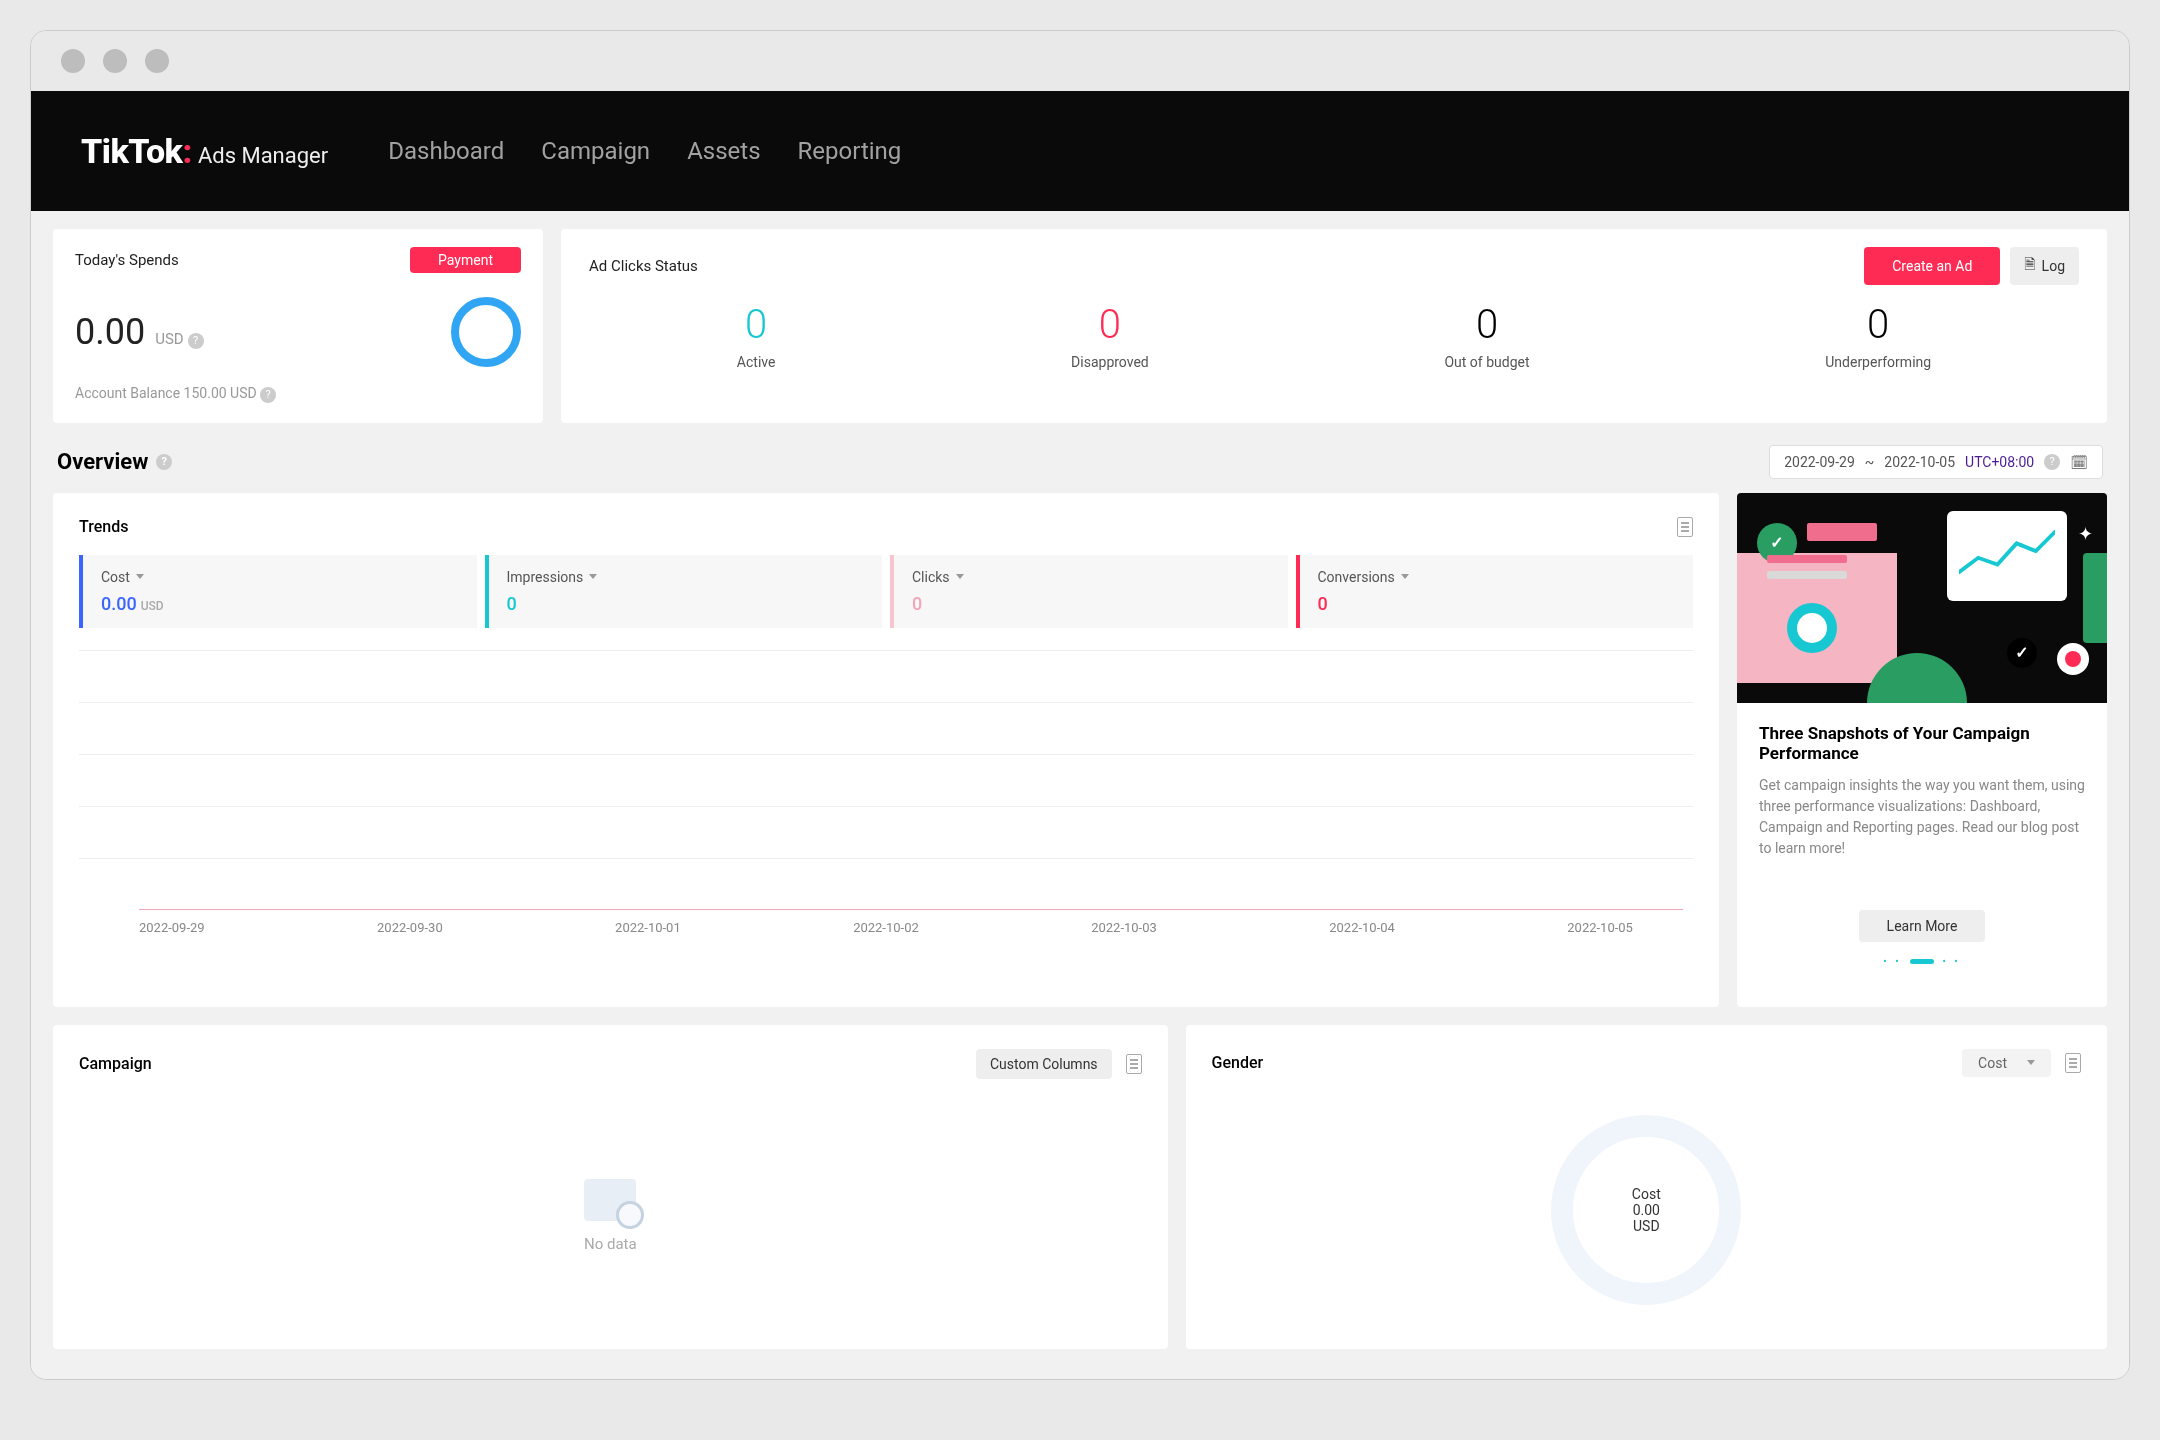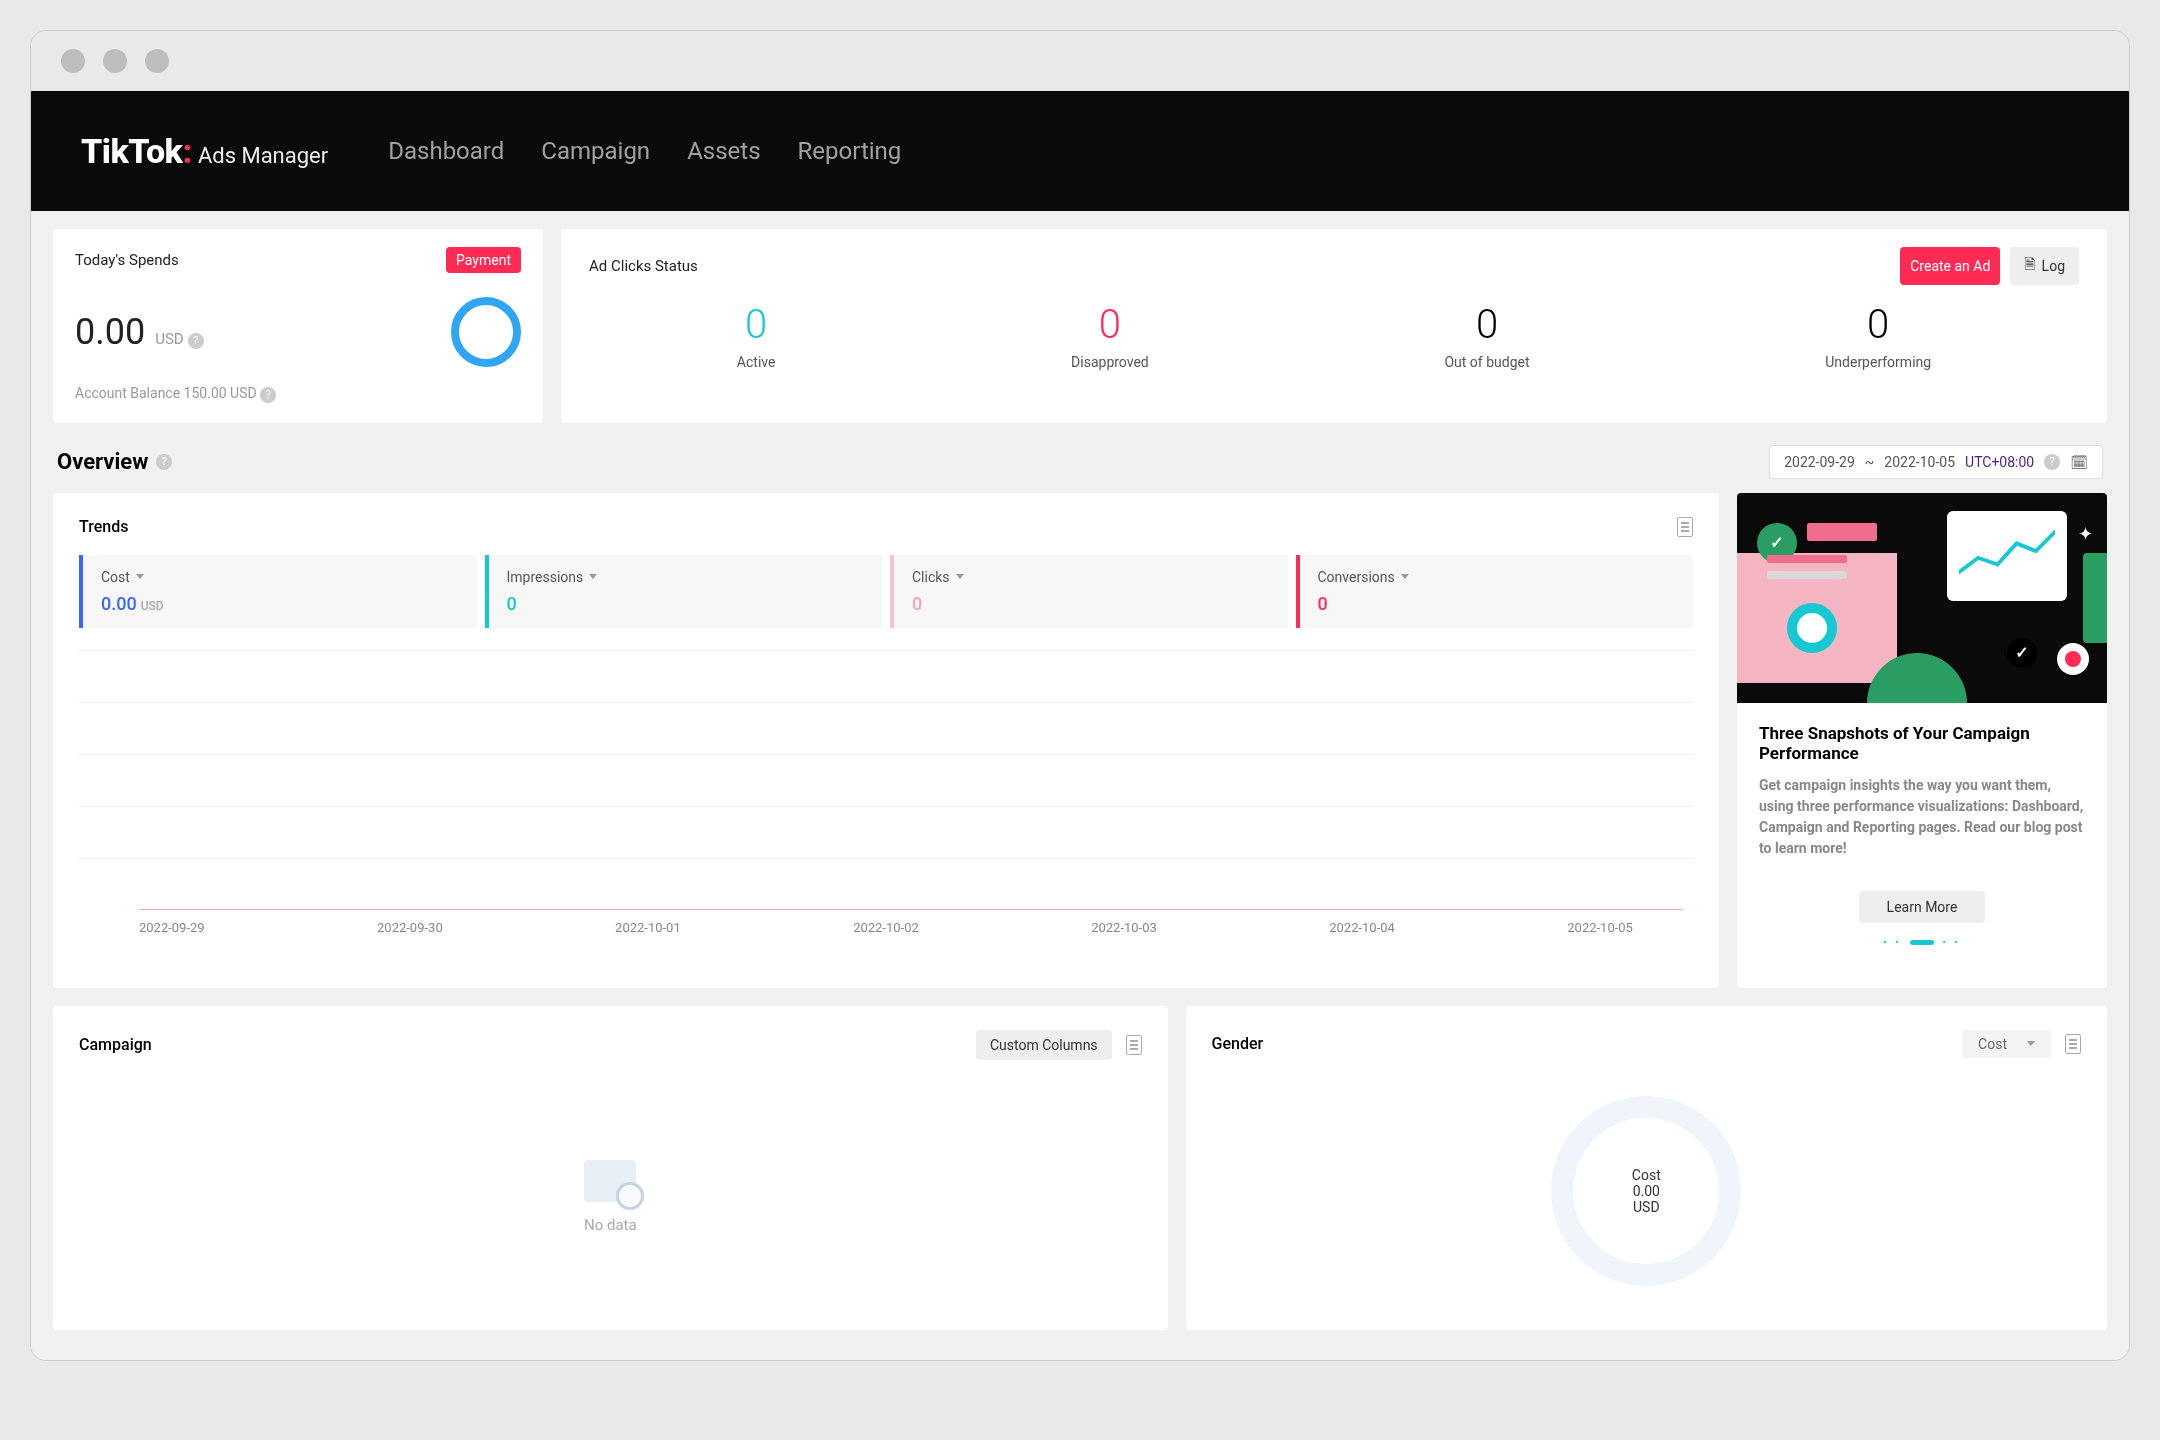--- a/index.html
+++ b/index.html
@@ -14,21 +14,21 @@
 .brand-tt .colon { color: #fe2c55; }
 .brand-sub { font-size: 22px; font-weight: 400; color: #eee; }
 .nav-items { display: flex; gap: 37px; }
 .nav-item { color: #a1a1a1; font-size: 24px; cursor: pointer; }
 .content { padding: 18px 22px 30px 22px; }
 .row1 { display: flex; gap: 18px; margin-bottom: 22px; }
 .card { background: #fff; border-radius: 4px; }
 .spend-card { width: 490px; padding: 18px 22px 20px 22px; position: relative; }
 .spend-head { display: flex; justify-content: space-between; align-items: center; margin-bottom: 24px; }
 .small-label { font-size: 15px; color: #222; }
-.btn-pink { background: #fe2c55; color: #fff; border: none; border-radius: 4px; padding: 5px 10px; font-size: 14px; cursor: pointer; }
+.btn-pink { background: #fe2c55; color: #fff; border: none; border-radius: 4px; padding: 5px 28px; font-size: 14px; cursor: pointer; }
 .spend-body { display: flex; align-items: center; justify-content: space-between; }
 .spend-amount { font-size: 36px; font-weight: 400; color: #222; }
 .spend-usd { font-size: 15px; color: #999; margin-left: 6px; }
 .ring { width: 70px; height: 70px; border-radius: 50%; border: 8px solid #2fa5f3; }
 .balance { font-size: 14px; color: #999; margin-top: 18px; }
 .status-card { flex: 1; padding: 18px 28px 24px 28px; }
 .status-head { display: flex; justify-content: space-between; align-items: center; margin-bottom: 16px; }
 .status-actions { display: flex; gap: 10px; }
 .btn-grey { background: #eee; color: #333; border: none; border-radius: 4px; padding: 7px 14px; font-size: 14px; cursor: pointer; display: inline-flex; align-items: center; gap: 6px; }
 .status-metrics { display: flex; justify-content: space-around; text-align: center; }
@@ -59,21 +59,21 @@
 .tile.pink .tile-val { color: #f2a5b6; }
 .tile.red .tile-val { color: #fe2c55; }
 .tile-val .sm { font-size: 12px; color: #aaa; margin-left: 4px; }
 .chart { height: 260px; border-top: 1px solid #eee; background: repeating-linear-gradient(to bottom, transparent 0, transparent 51px, #eee 51px, #eee 52px); position: relative; margin-top: 10px; }
 .chart::after { content: ""; position: absolute; left: 60px; right: 10px; bottom: 0; height: 1px; background: #f6a5bb; }
 .x-axis { display: flex; justify-content: space-between; padding: 10px 60px 0 60px; font-size: 13px; color: #888; font-family: monospace; }
 .promo-card { width: 370px; padding: 0 0 20px 0; }
 .promo-img { height: 210px; background: #0a0a0a; border-radius: 4px 4px 0 0; position: relative; overflow: hidden; }
 .promo-body { padding: 20px 22px; }
 .promo-title { font-size: 17px; font-weight: 700; margin-bottom: 12px; }
-.promo-text { font-size: 14px; color: #888; line-height: 1.5; margin-bottom: 32px; font-weight: bold; }
+.promo-text { font-size: 14px; color: #888; line-height: 1.5; margin-bottom: 51px; }
 .promo-btn-row { text-align: center; }
 .dots-row { text-align: center; margin-top: 14px; font-size: 10px; color: #17c7d1; letter-spacing: 3px; }
 .dots-row .bar { display: inline-block; width: 24px; height: 5px; background: #17c7d1; border-radius: 3px; vertical-align: middle; margin: 0 3px; }
 .row3 { display: flex; gap: 18px; }
 .campaign-card { flex: 1.1; padding: 24px 26px; min-height: 320px; }
 .gender-card { flex: 0.9; padding: 24px 26px; min-height: 320px; }
 .nodata { text-align: center; color: #aaa; font-size: 15px; margin-top: 100px; }
 .nodata-icon { width: 52px; height: 42px; background: #e8eef5; border-radius: 4px; margin: 0 auto 14px auto; position: relative; }
 .nodata-icon::after { content: ""; position: absolute; right: -8px; bottom: -8px; width: 22px; height: 22px; border: 3px solid #c5d2e0; border-radius: 50%; background: #f7f9fc; }
 .donut-wrap { display: flex; justify-content: center; align-items: center; height: 230px; }

